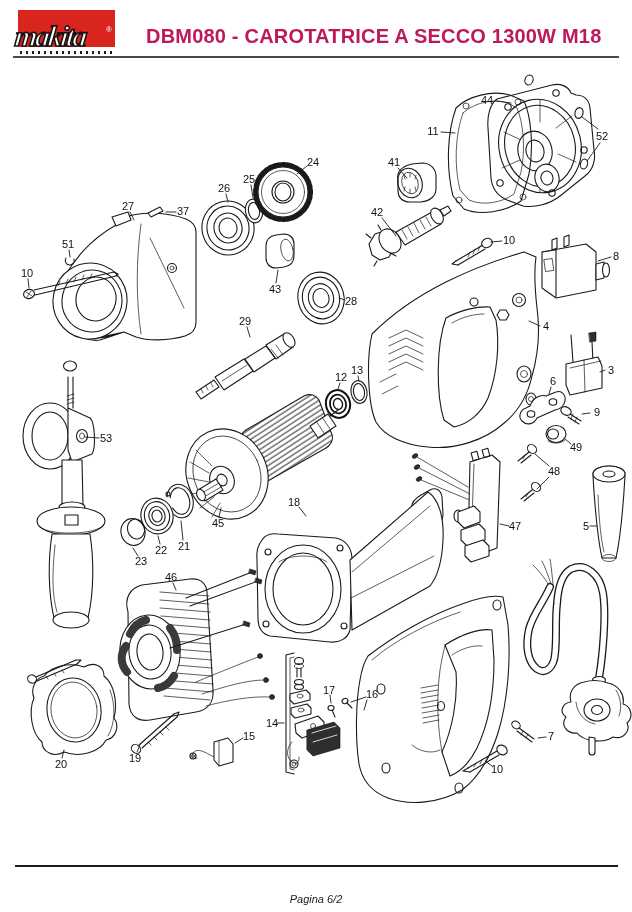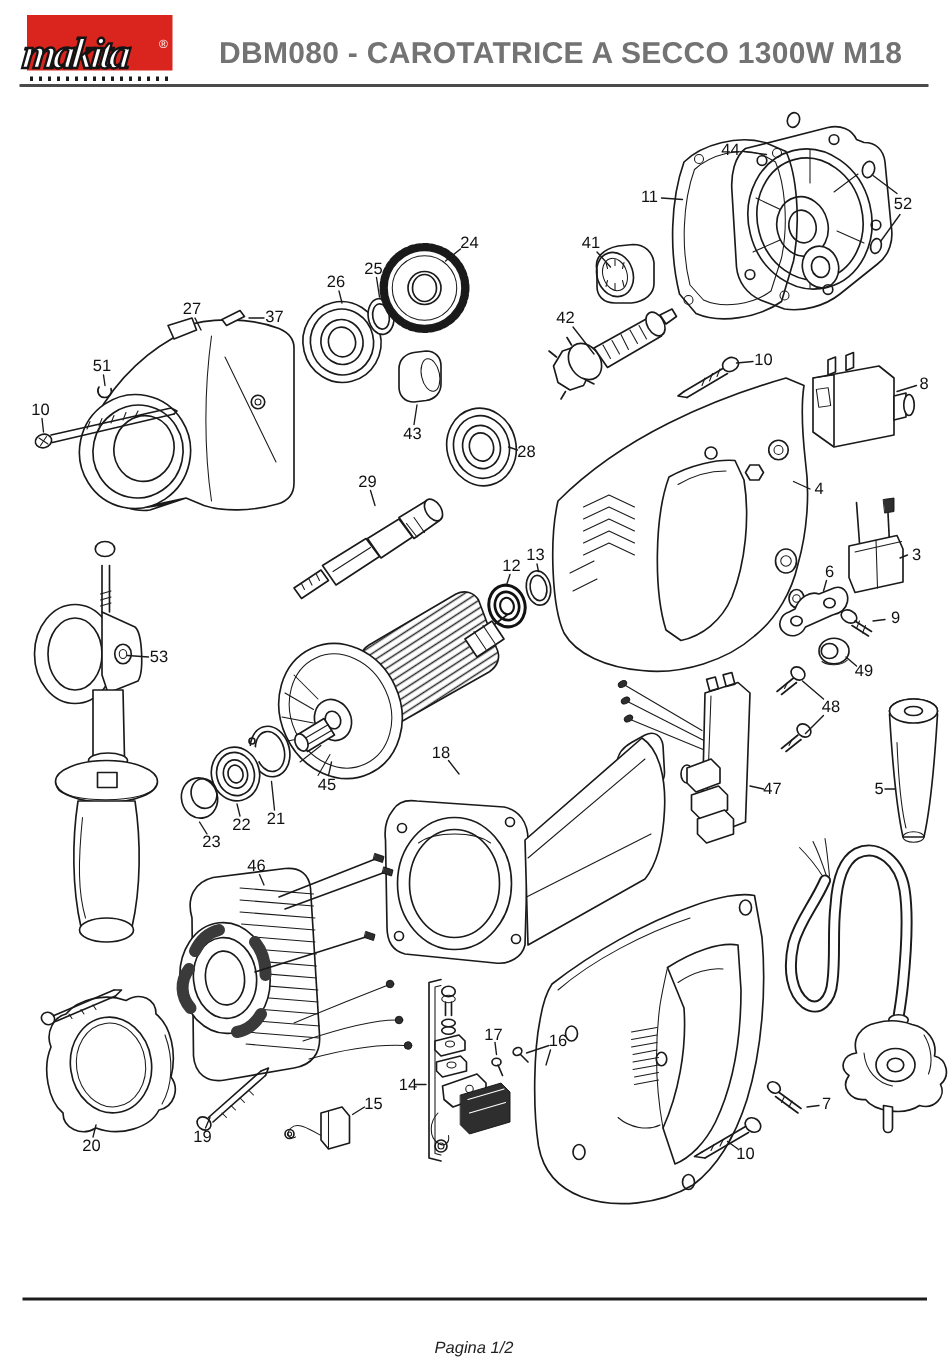--- a/index.html
+++ b/index.html
@@ -6,21 +6,21 @@
   .page{position:relative;width:632px;height:912px;background:#fff;overflow:hidden;
         font-family:"Liberation Sans",sans-serif;}
   
   .logo-box{position:absolute;left:18px;top:10px;width:97px;height:37px;background:#d9251d;}
   .logo-word{position:absolute;left:15px;top:22px;width:110px;font-family:"Liberation Serif",serif;
              font-style:italic;font-weight:bold;font-size:29px;line-height:29px;color:#fff;
              -webkit-text-stroke:1.6px #141414;letter-spacing:-2px;transform:skewX(-6deg);}
   .logo-dots{position:absolute;left:20px;top:51px;width:95px;height:3px;
              background-image:repeating-linear-gradient(90deg,#1c1c1c 0 2px,transparent 2px 6px);}
   .logo-reg{position:absolute;left:106px;top:25px;font-size:8px;color:#fff;}
-  .page-title{position:absolute;left:146px;top:25px;font-size:20px;font-weight:bold;color:#737373;
+  .page-title{position:absolute;left:146px;top:25px;font-size:20px;font-weight:bold;color:#be185d;
               letter-spacing:0.2px;white-space:nowrap;}
   .header-rule{position:absolute;left:13px;top:56px;width:606px;height:2px;background:#4a4a4a;}
   
   .footer-rule{position:absolute;left:15px;top:865px;width:603px;height:2px;background:#1c1c1c;}
   .footer-text{position:absolute;left:0;top:893px;width:632px;text-align:center;
                font-size:11px;font-style:italic;color:#222;}
   
   svg{position:absolute;left:0;top:0;}
   svg *{stroke-linecap:round;stroke-linejoin:round;}
   .o{fill:#fff;stroke:#1a1a1a;stroke-width:1.1;}
@@ -626,14 +626,14 @@
         <line x1="367" y1="700" x2="364" y2="710" class="leader"></line>
         <text x="372" y="697.5" class="plabel">16</text>
         <line x1="546" y1="737" x2="538" y2="738" class="leader"></line>
         <text x="551" y="739.5" class="plabel">7</text>
         <line x1="492" y1="766" x2="485" y2="761" class="leader"></line>
         <text x="497" y="772.5" class="plabel">10</text>
       </g>
   </svg>
 
   <div class="footer-rule"></div>
-  <div class="footer-text">Pagina 1/2</div>
+  <div class="footer-text">Pagina 6/2</div>
 </div>
 
 </body></html>

